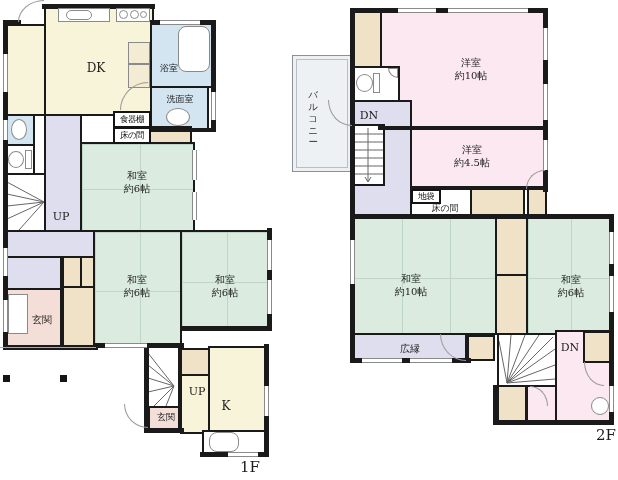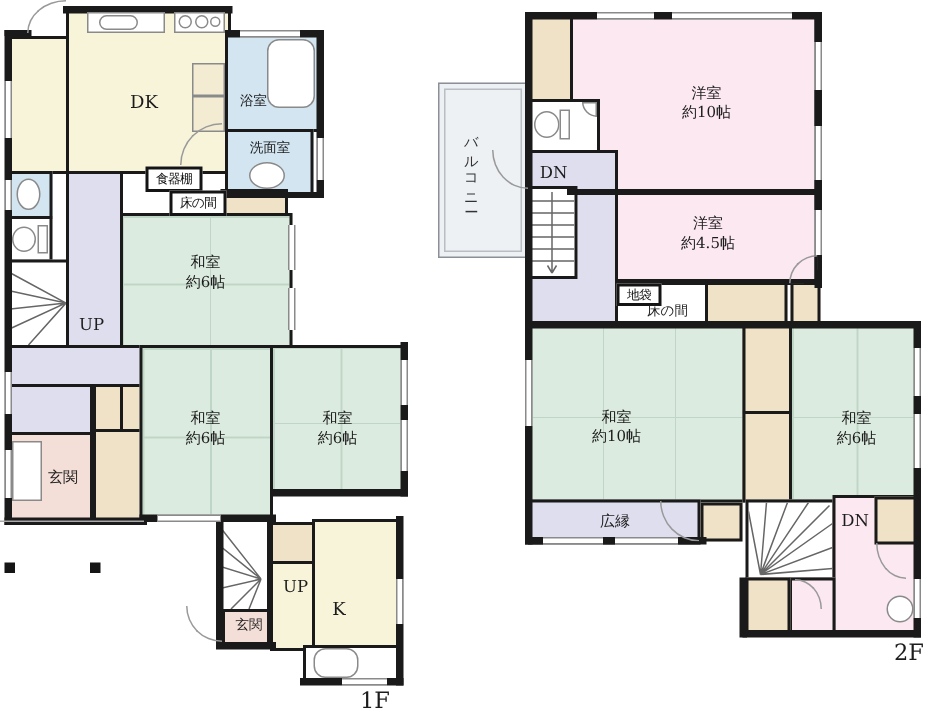--- a/index.html
+++ b/index.html
@@ -190,21 +190,21 @@
   <div class="arc bl" style="left:328px;top:100px;width:24px;height:26px"></div>
   <div class="arc tl" style="left:526px;top:170px;width:19px;height:19px"></div>
   <div class="arc bl" style="left:440px;top:334px;width:26px;height:27px"></div>
   <div class="arc bl" style="left:584px;top:362px;width:20px;height:24px"></div>
   <div class="arc tr" style="left:530px;top:386px;width:18px;height:20px"></div>
 
   <div class="thinline" style="left:0px;top:347px;width:96px;height:1px"></div>
   <div class="dot" style="left:3px;top:375px;width:7px;height:7px"></div>
   <div class="dot" style="left:60px;top:375px;width:7px;height:7px"></div>
 
-  <div class="tagbox" style="left:97px;top:111px;width:38px;height:17px">
+  <div class="tagbox" style="left:113px;top:111px;width:38px;height:17px">
       <span>食器棚</span>
     </div>
   <div class="tagbox" style="left:113px;top:127px;width:38px;height:17px">
       <span>床の間</span>
     </div>
   <div class="tagbox" style="left:411px;top:189px;width:30px;height:15px">
       <span>地袋</span>
     </div>
 
   <div class="rlabel big" style="left:96px;top:69px">DK</div>

